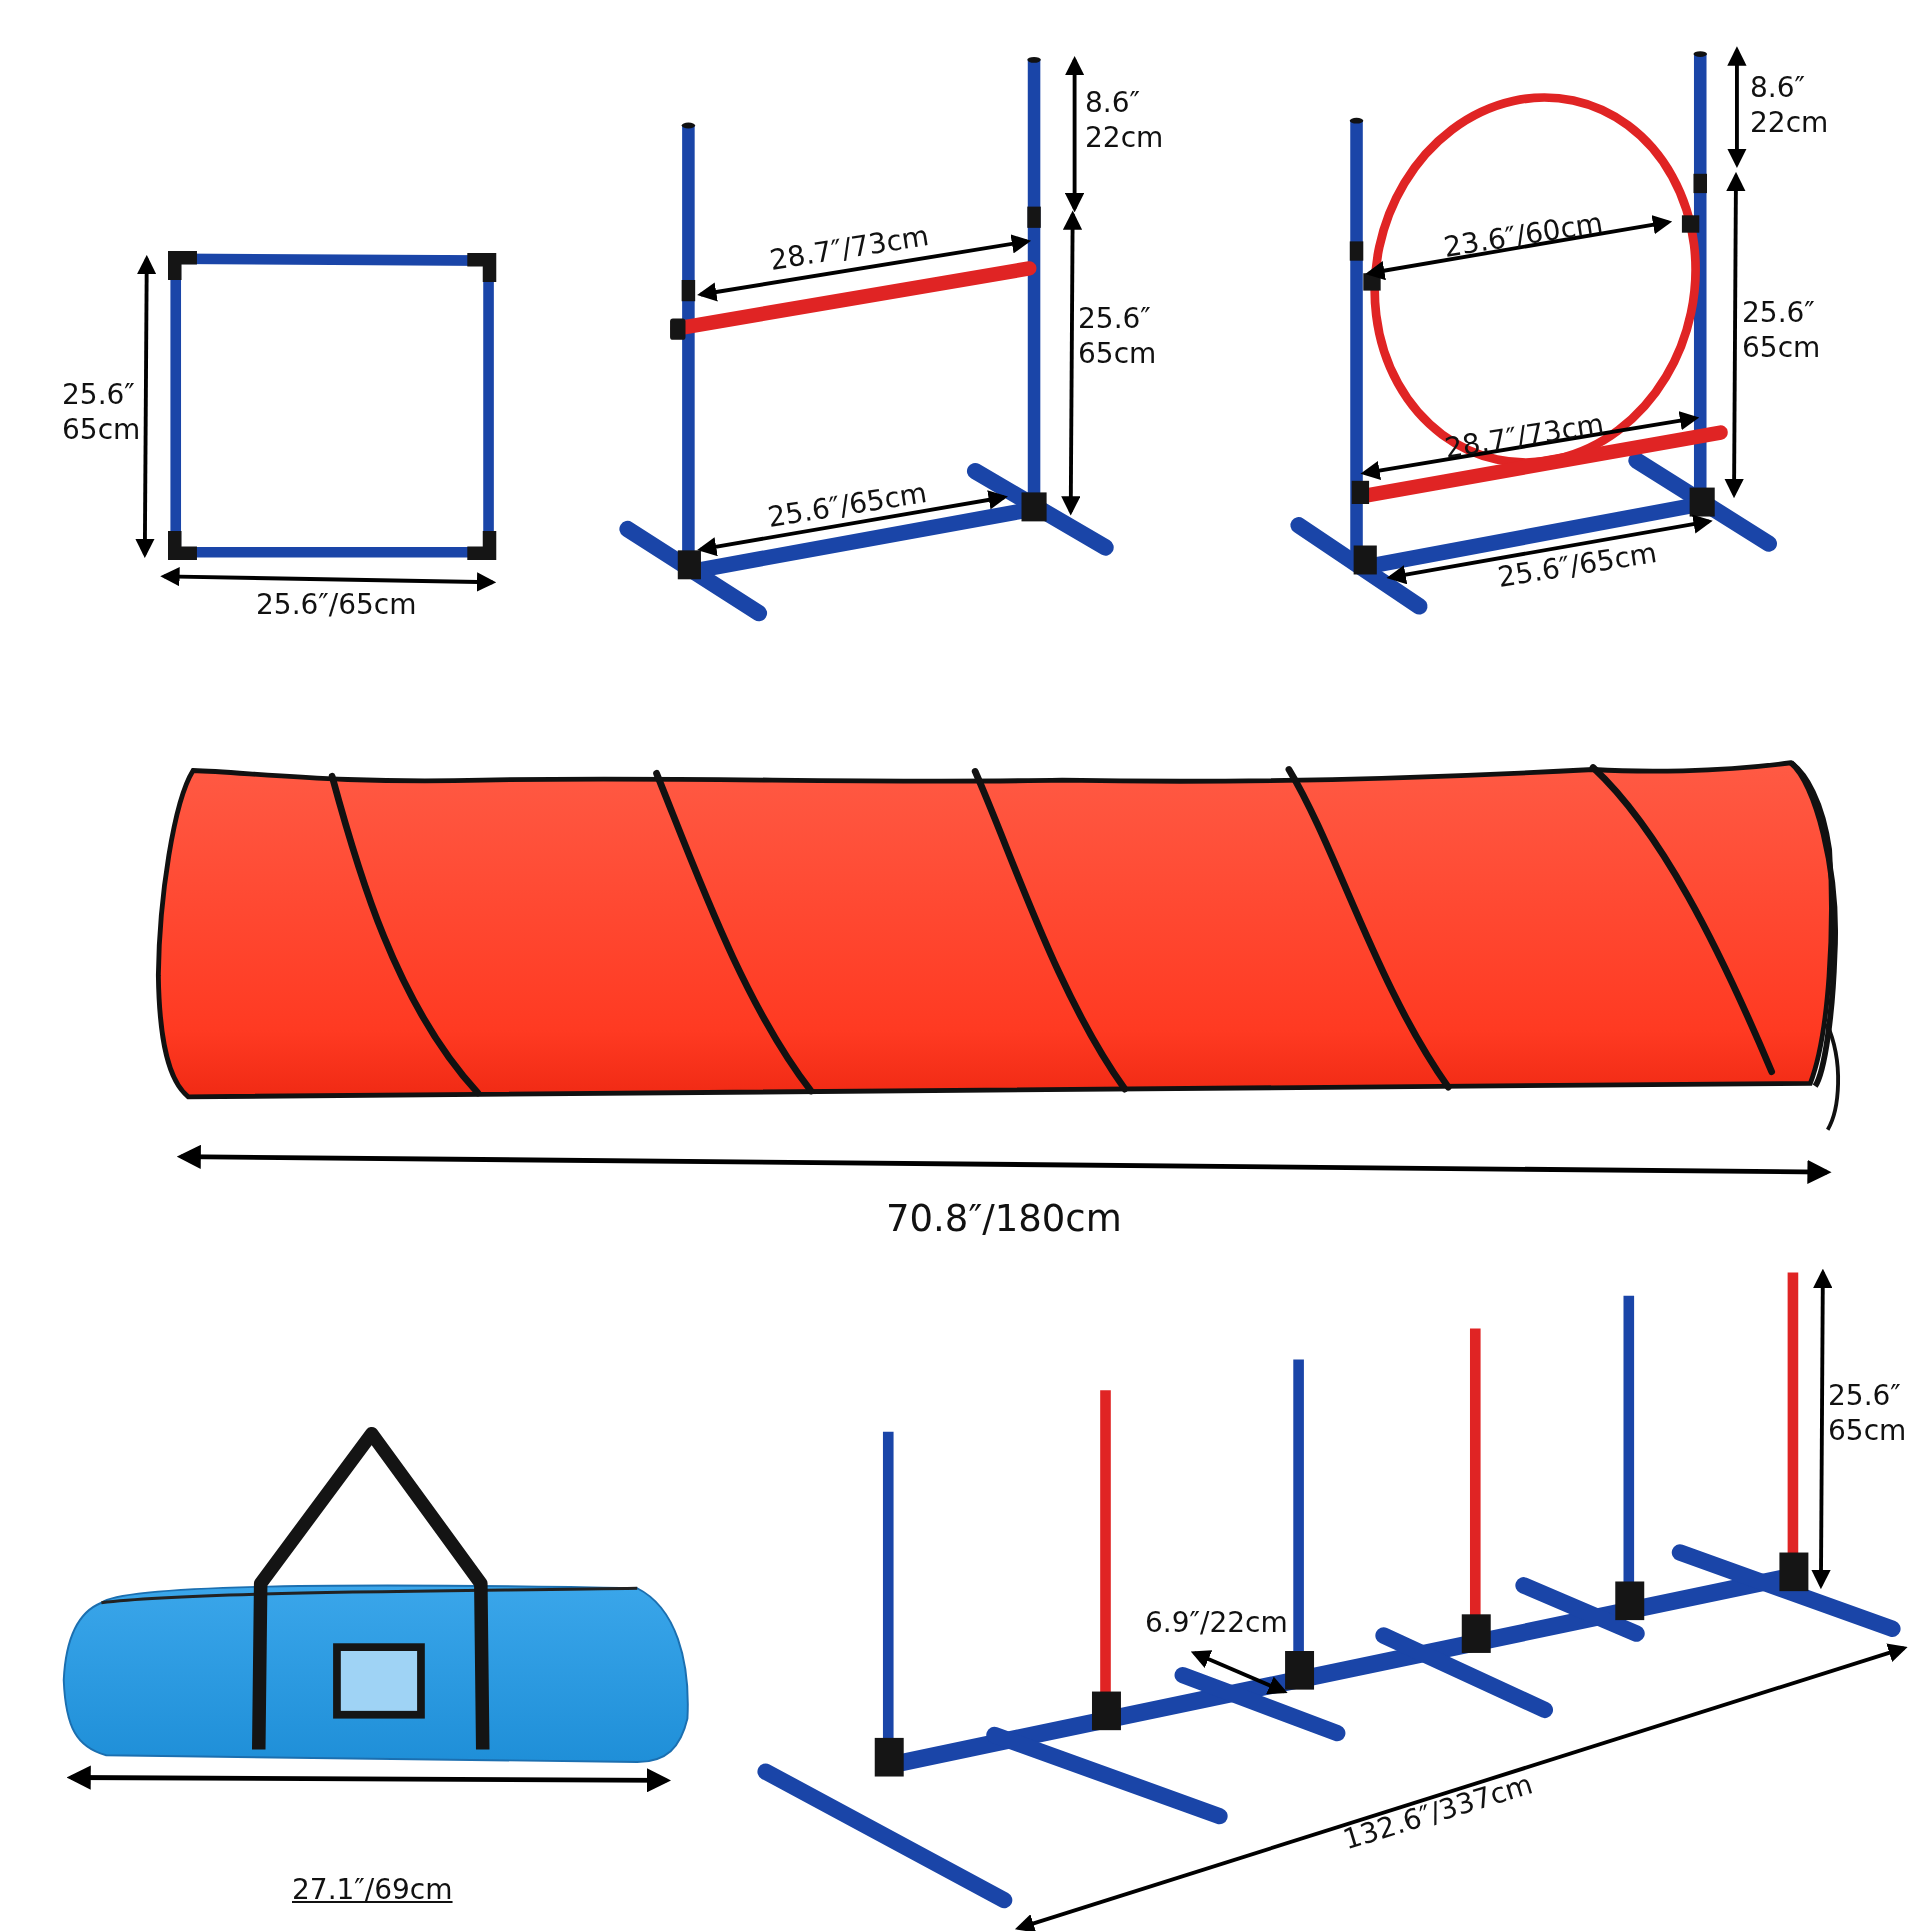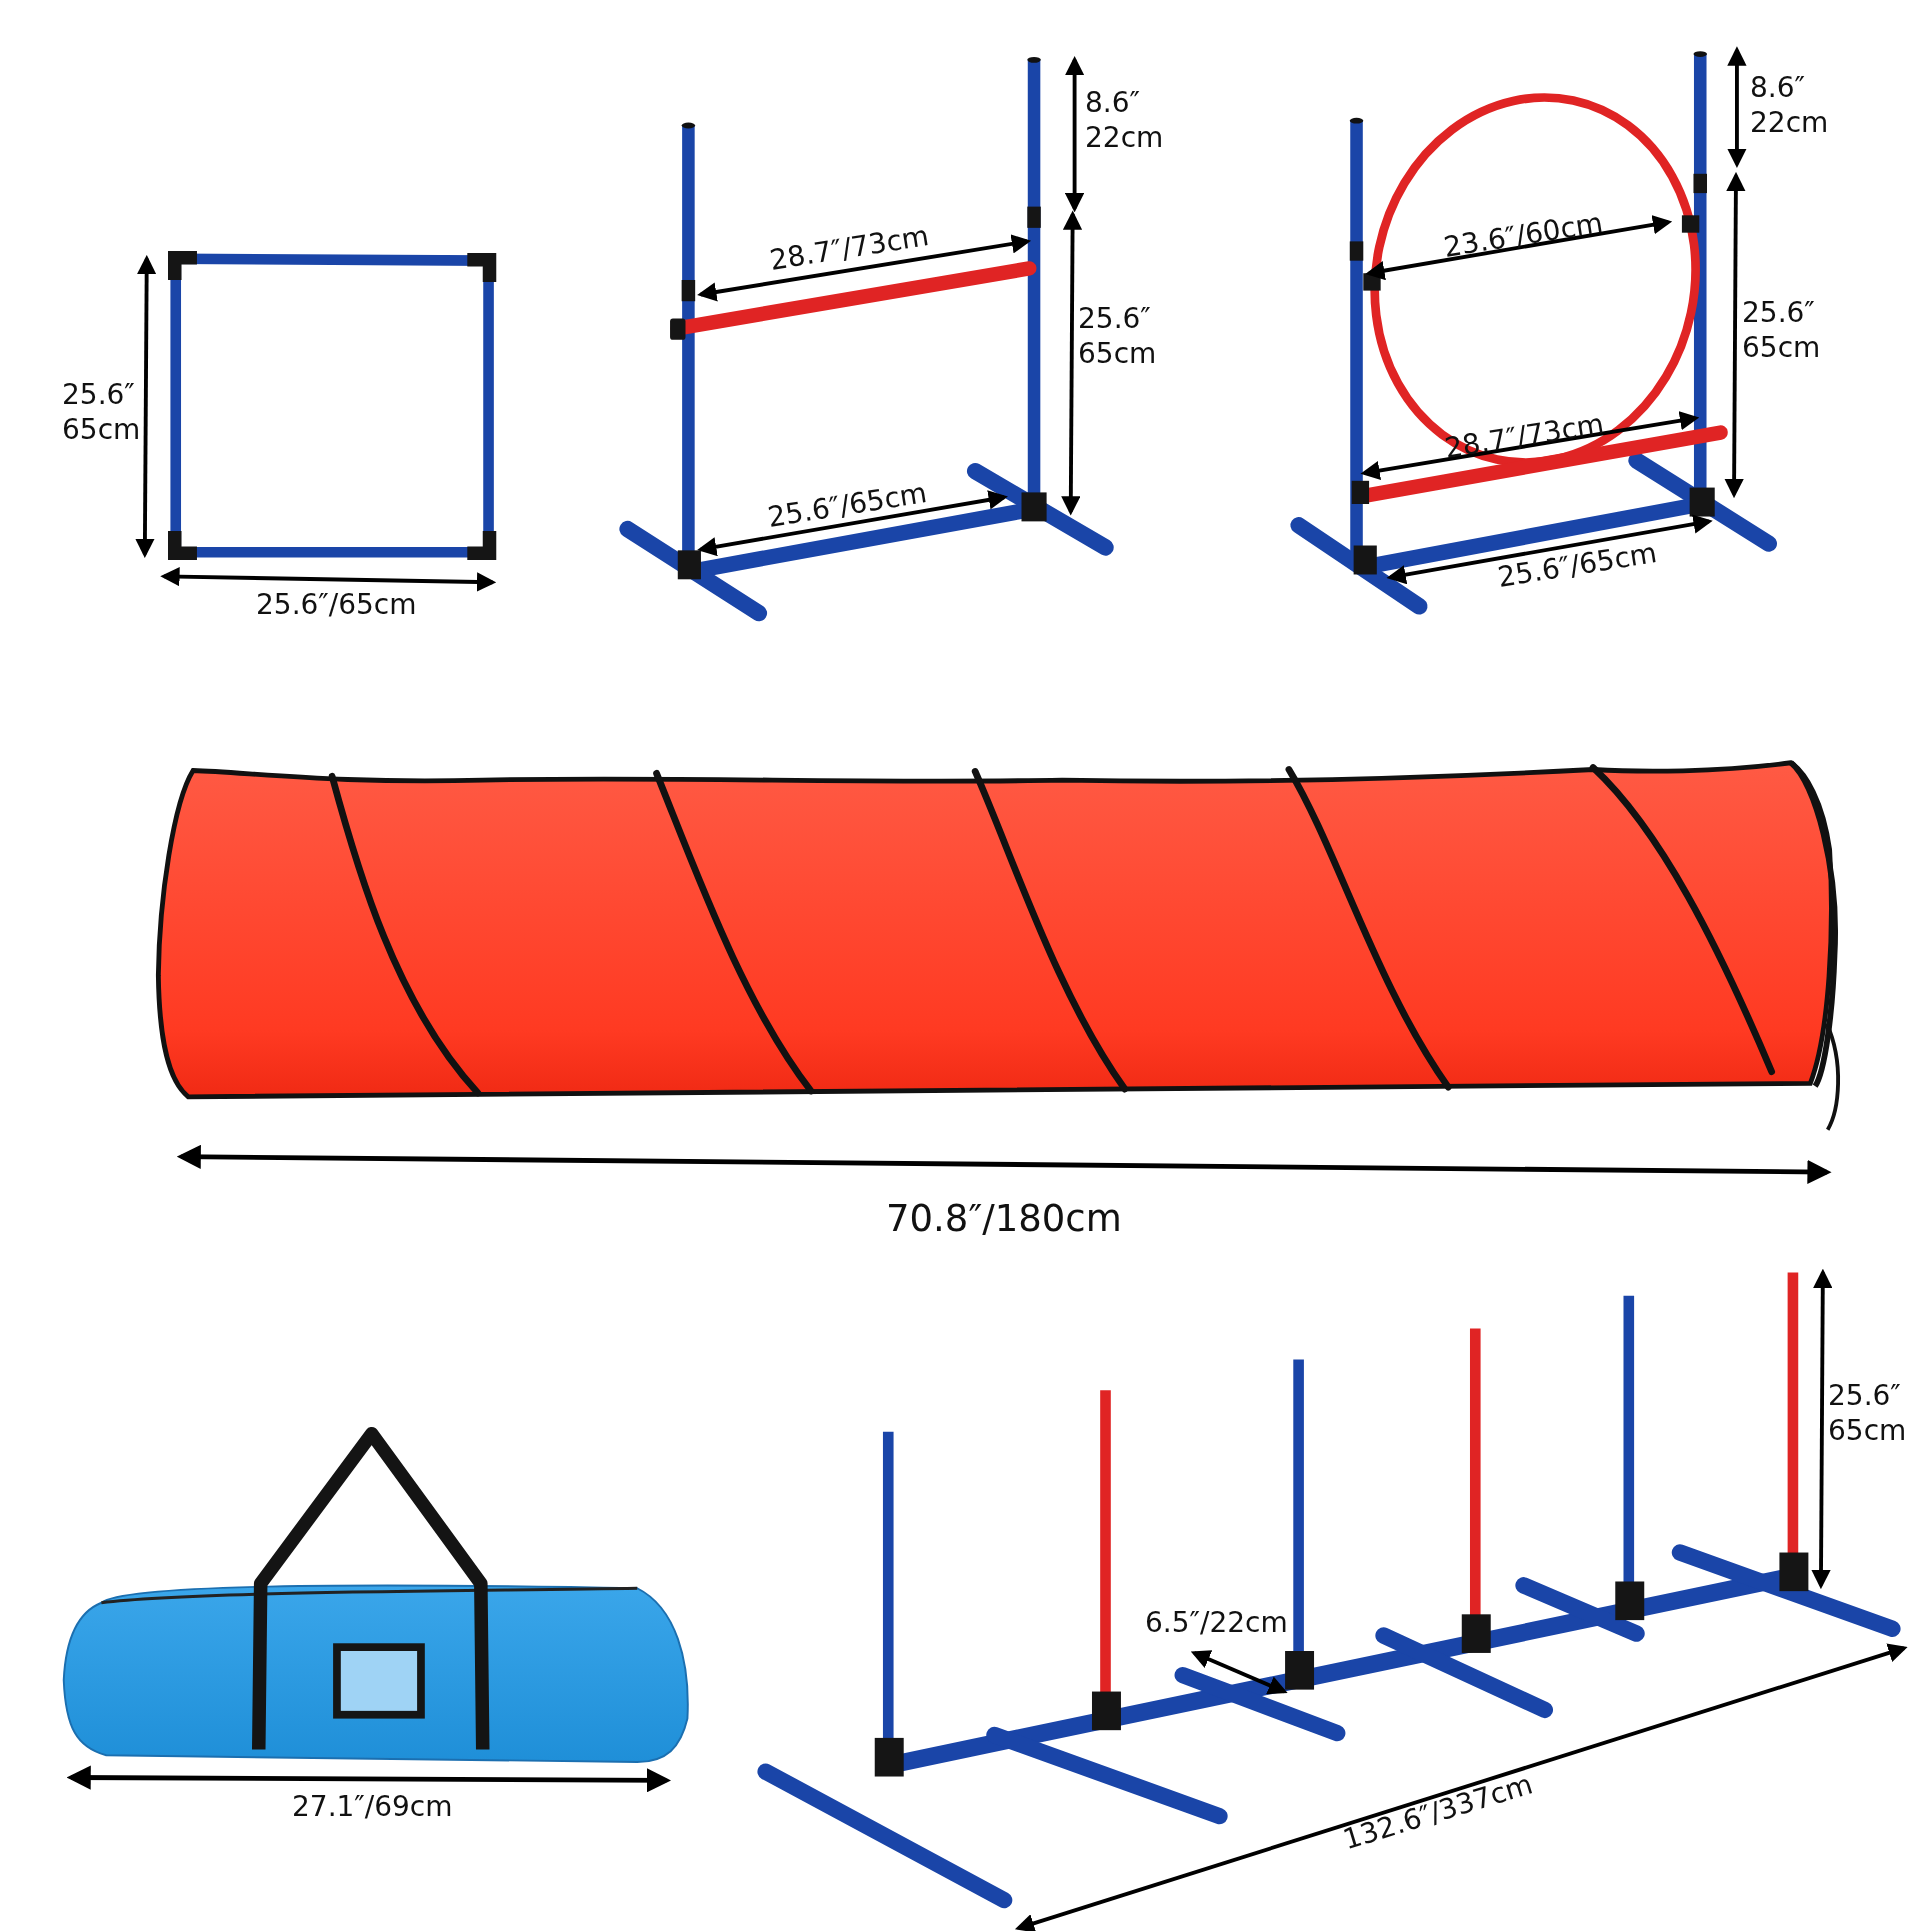--- a/index.html
+++ b/index.html
@@ -194,21 +194,21 @@
 <div class="lbl md" style="left:1742px; top:295px;">
   <div>25.6″</div>
   <div>65cm</div>
 </div>
 <div class="lbl md rot" style="left:1444px; top:230px; transform: rotate(-9deg);">23.6″/60cm</div>
 <div class="lbl md rot" style="left:1445px; top:431px; transform: rotate(-9deg);">28.7″/73cm</div>
 <div class="lbl md rot" style="left:1498px; top:560px; transform: rotate(-9deg);">25.6″/65cm</div>
 
 <div class="lbl lg" style="left:886px; top:1176px;">70.8″/180cm</div>
 
-<div class="lbl md" style="left:292px; top:1789px;">27.1″/69cm</div>
+<div class="lbl md" style="left:292px; top:1872px;text-decoration:underline;">27.1″/69cm</div>
 
 <div class="lbl md" style="left:1828px; top:1378px;">
   <div>25.6″</div>
   <div>65cm</div>
 </div>
-<div class="lbl md" style="left:1145px; top:1605px;">6.5″/22cm</div>
+<div class="lbl md" style="left:1145px; top:1605px;">6.9″/22cm</div>
 <div class="lbl md rot" style="left:1344px; top:1823px; transform: rotate(-17deg);">132.6″/337cm</div>
 
 
 </body></html>

